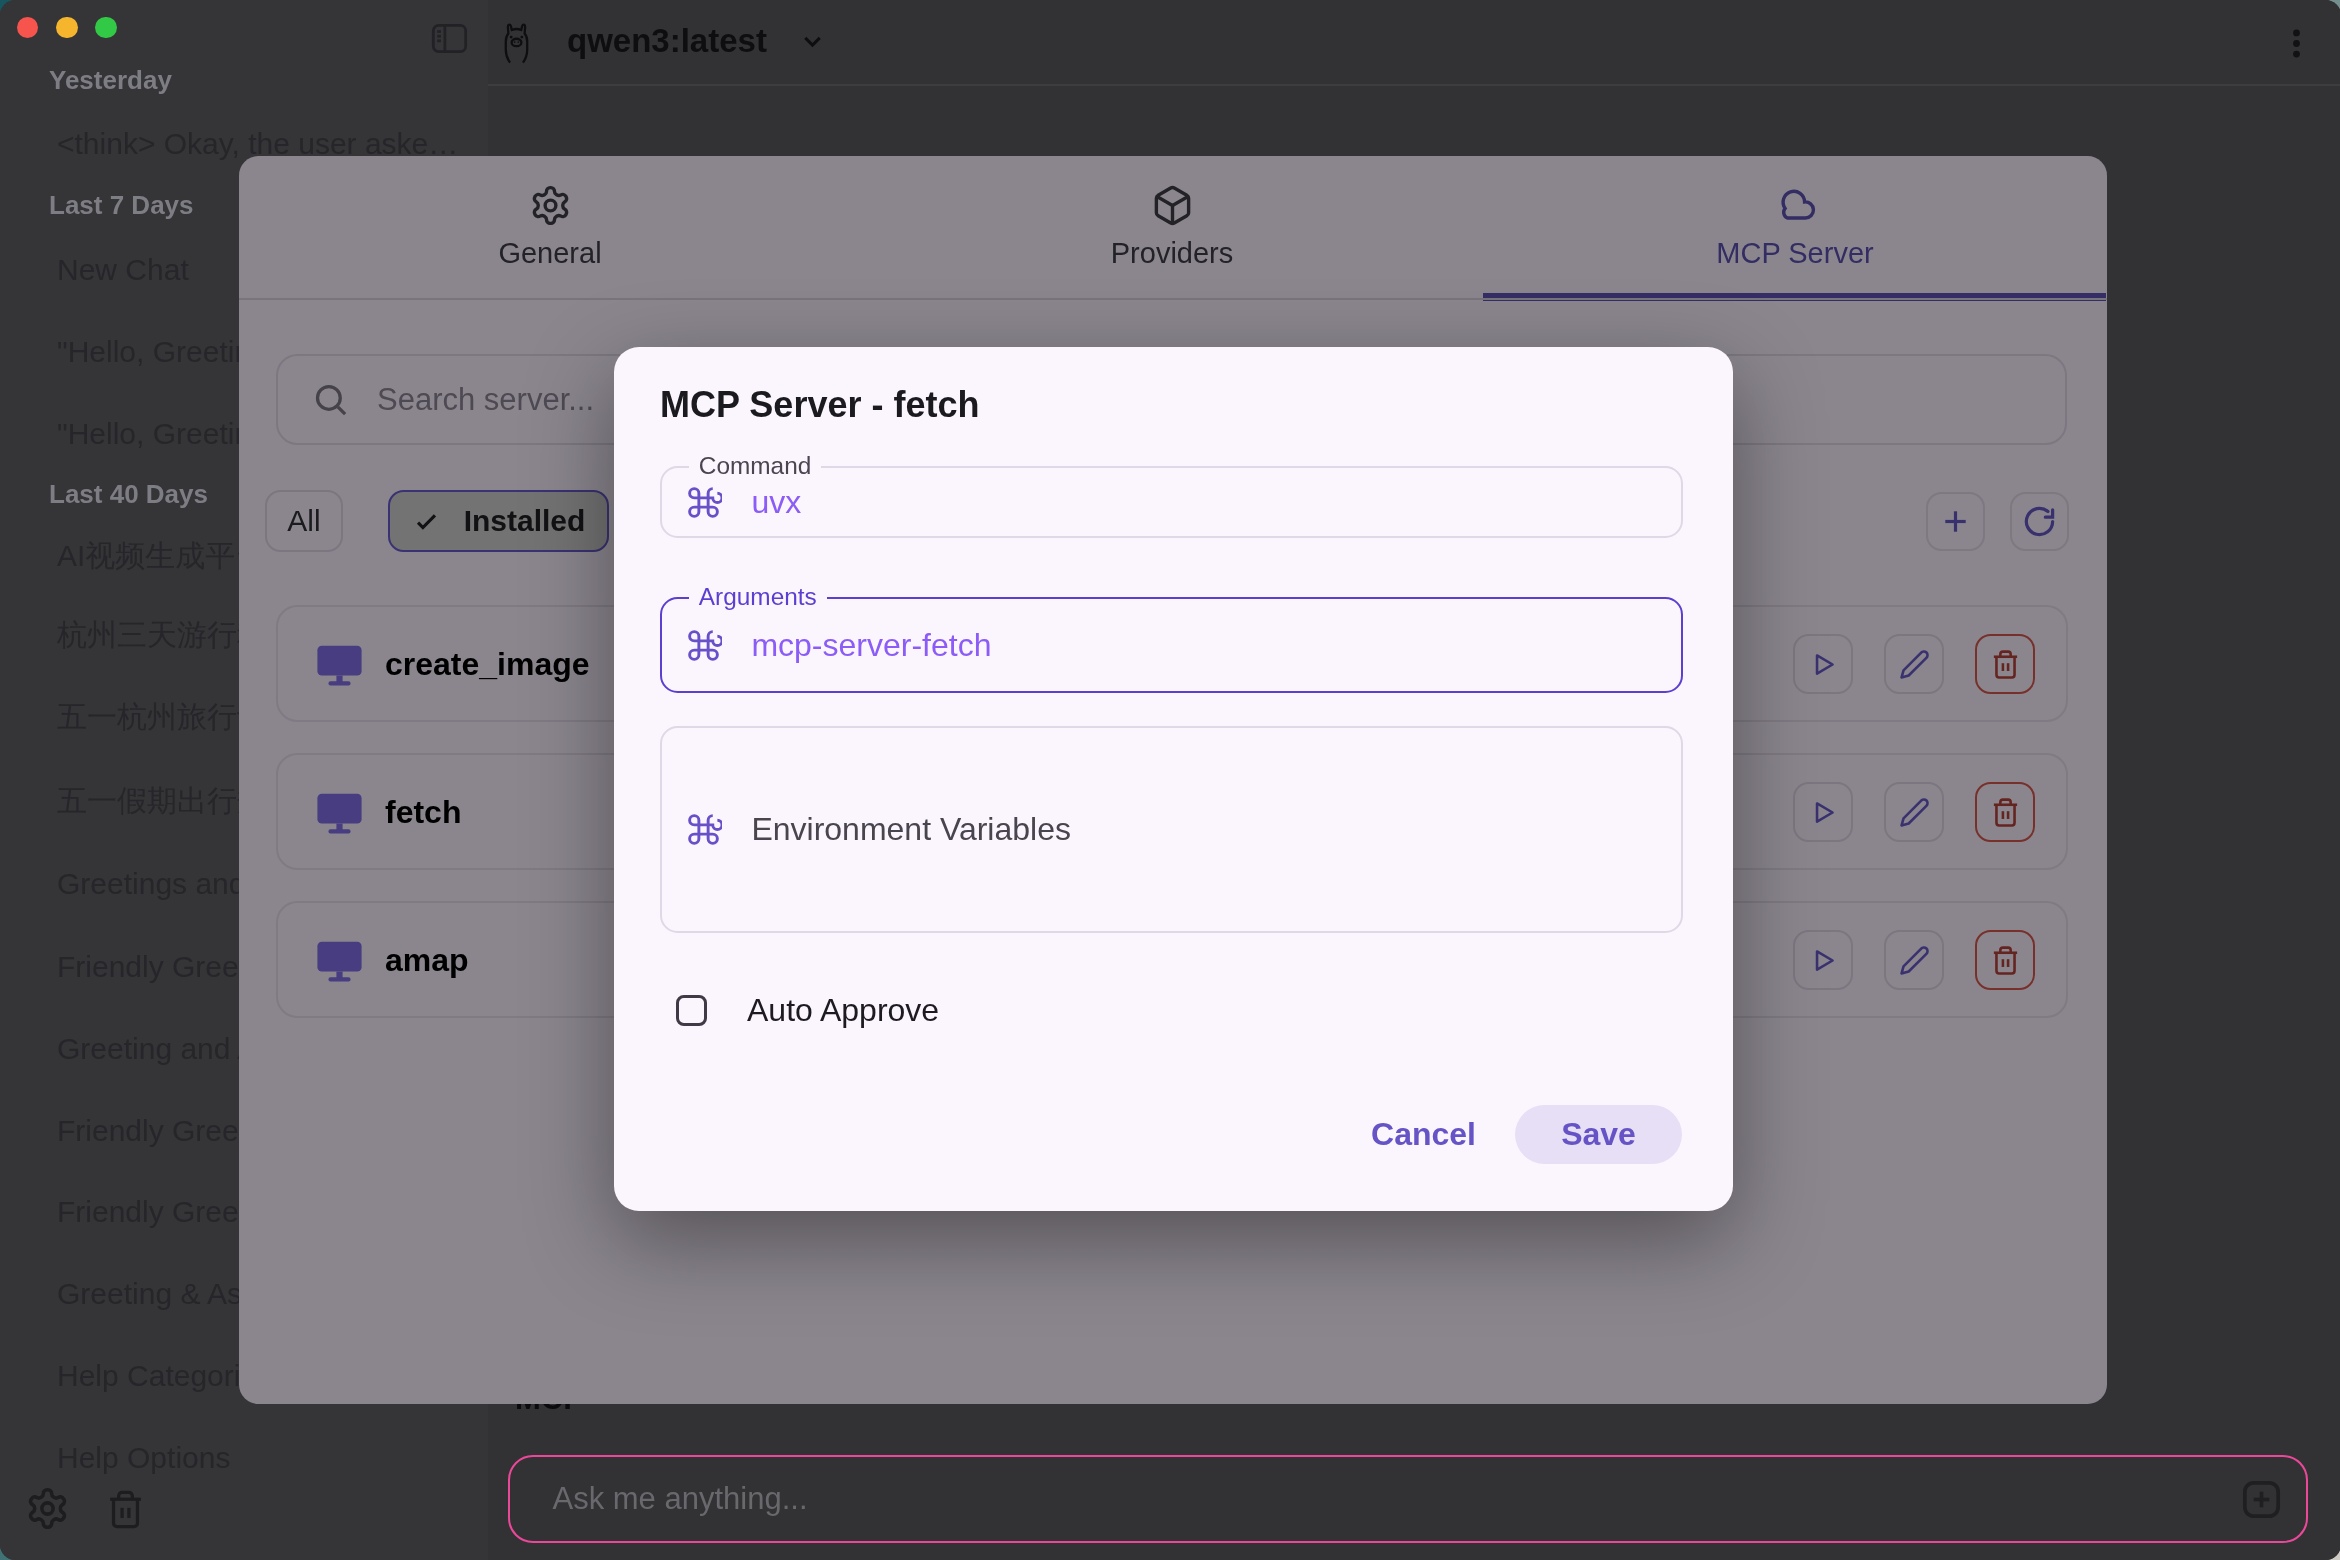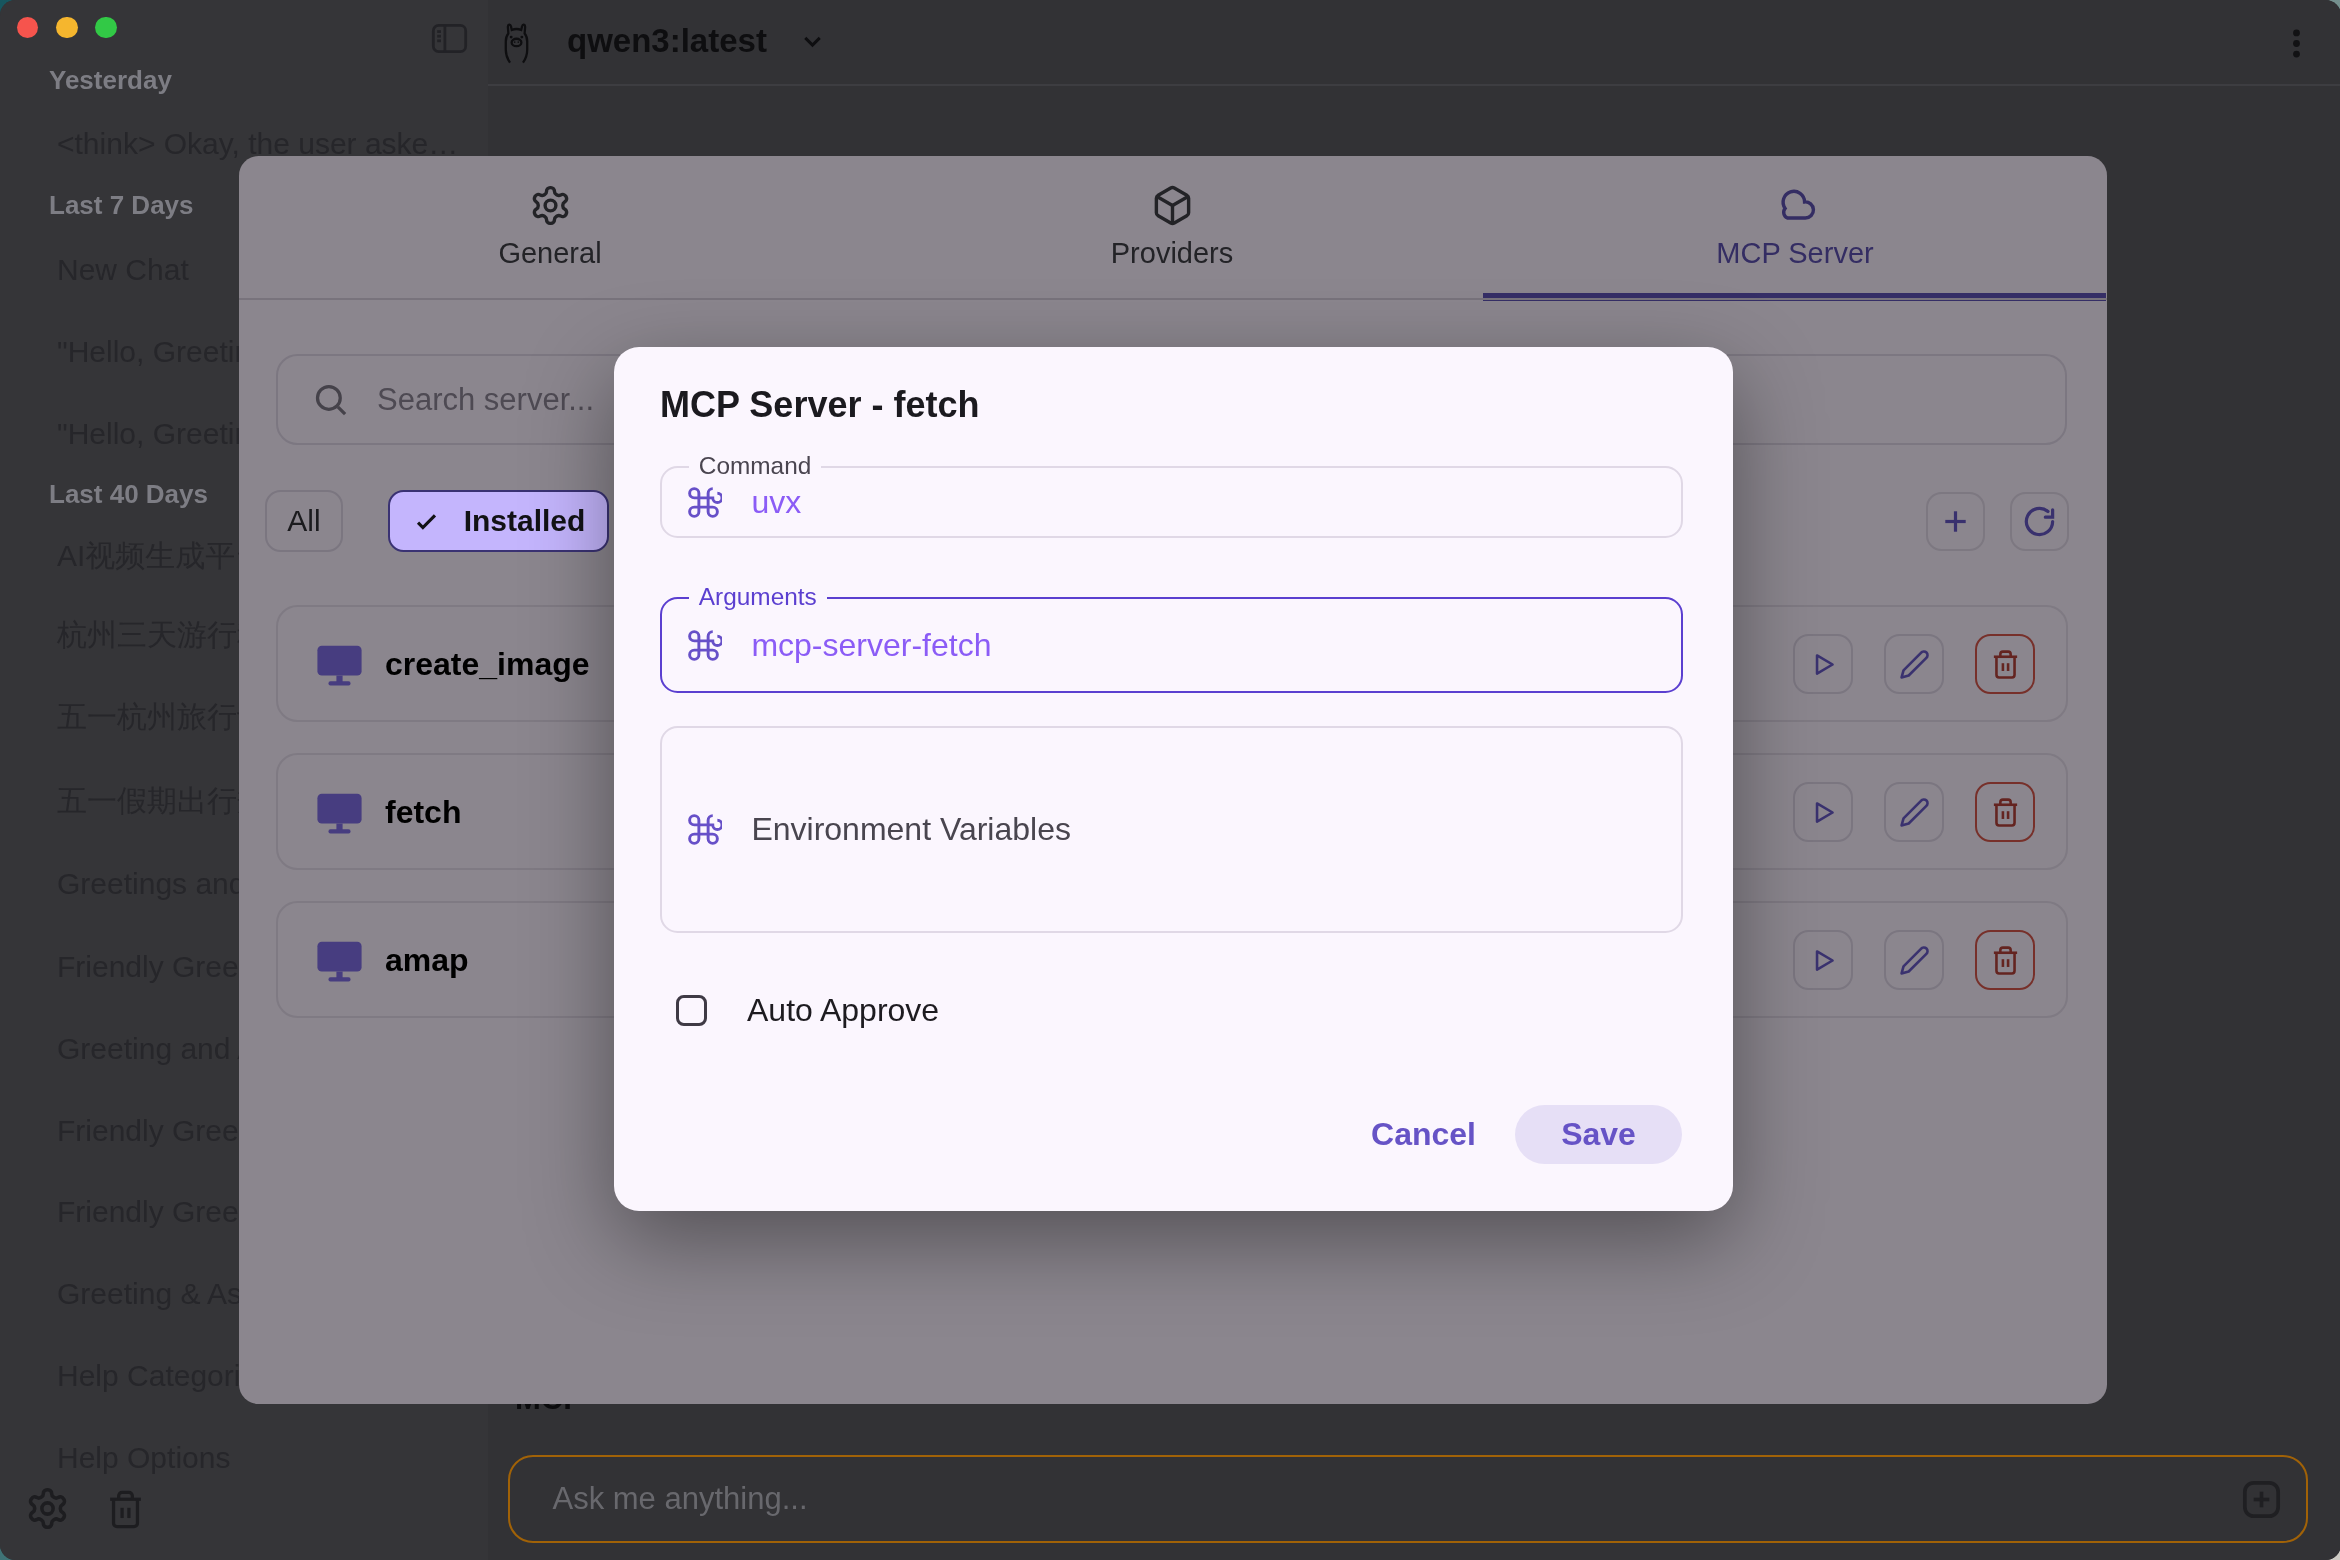--- a/index.html
+++ b/index.html
@@ -17,42 +17,42 @@
   .toggle-btn{position:absolute;left:431px;top:23.4px;color:#222226;z-index:2;}
   .side-bottom-ic{position:absolute;color:#1d1d20;z-index:2;}
 
   
   .main{position:absolute;left:488px;top:0;right:0;height:1560px;background:#323235;z-index:1;}
   .model-sel{position:absolute;left:9px;top:15.6px;display:flex;align-items:center;gap:31px;color:#0e0e10;}
   .model-label{font-size:33px;font-weight:600;color:#0e0e10;}
   .hdr-divider{position:absolute;left:0;right:0;top:84px;height:2px;background:#3d3d41;}
   .kebab{position:absolute;right:25px;top:21.5px;color:#121214;}
   .mcp-partial{position:absolute;left:27px;top:1381px;font-size:31px;font-weight:600;color:#0b0b0d;}
-  .composer{position:absolute;left:19.5px;right:33px;top:1455px;height:84px;border:2px solid #a16207;
+  .composer{position:absolute;left:19.5px;right:33px;top:1455px;height:84px;border:2px solid #ec4899;
             border-radius:25px;display:flex;align-items:center;}
   .composer-ph{margin-left:43px;font-size:31px;color:#68686d;}
   .composer-plus{position:absolute;right:21.5px;top:18.5px;color:#1f1f22;}
 
   
   .panel{position:absolute;left:239px;top:156px;width:1868px;height:1248px;background:#8b868e;
          border-radius:19.5px;z-index:10;}
   .tab{position:absolute;top:0;height:142px;width:622px;display:flex;flex-direction:column;
        align-items:center;justify-content:center;gap:9.8px;}
   .tab .tlabel{font-size:29px;font-weight:500;}
   .tab.inactive{color:#232327;}
   .tab.active{color:#342d63;}
   .tabs-divider{position:absolute;left:0;right:0;top:142px;height:2px;background:#78737c;}
   .tab-underline{position:absolute;left:1244px;width:623px;top:137px;height:7.8px;background:#352e66;}
   .searchbox{position:absolute;left:37px;width:1787px;top:198px;height:87px;border:2px solid #7c7781;
              border-radius:21.5px;display:flex;align-items:center;color:#45424a;}
   .search-ph{margin-left:27px;font-size:31px;color:#4e4a53;}
   .chip{position:absolute;top:334px;height:62px;border-radius:15.6px;display:flex;align-items:center;
         justify-content:center;box-sizing:border-box;}
   .chip-all{left:26px;width:78px;border:2px solid #7b7680;font-size:30px;color:#1b1b1e;}
-  .chip-installed{left:149px;width:221px;border:2.9px solid #3a3273;background:#c4b5fd;gap:23px;
+  .chip-installed{left:149px;width:221px;border:2.9px solid #3a3273;background:#737373;gap:23px;
                   font-size:30px;font-weight:700;color:#121215;text-align:center;}
   .sq-btn{position:absolute;width:59px;height:59px;border:2px solid #7d7881;border-radius:15.6px;
           display:flex;align-items:center;justify-content:center;color:#39316e;box-sizing:border-box;}
   .server-card{position:absolute;left:37px;width:1792px;height:117px;border:2px solid #7f7a83;
                border-radius:21.5px;box-sizing:border-box;}
   .server-card .mon{position:absolute;left:35px;top:31px;color:#473d80;}
   .server-card .sname{position:absolute;left:107px;top:39px;font-size:32px;font-weight:700;color:#000000;}
   .abtn{position:absolute;top:27px;width:60px;height:60px;border:2px solid #7b7680;border-radius:15.6px;
         display:flex;align-items:center;justify-content:center;color:#3a326f;box-sizing:border-box;}
   .abtn.del{border-color:#77302a;color:#642420;}

